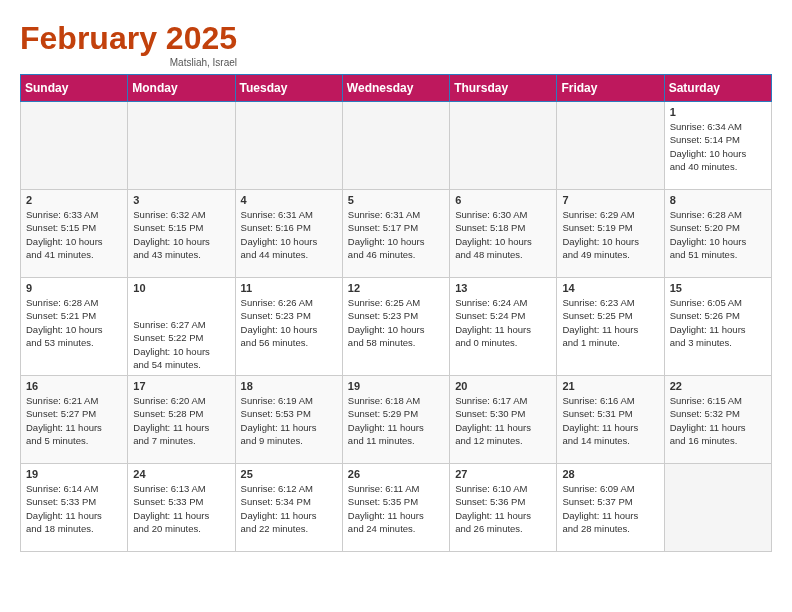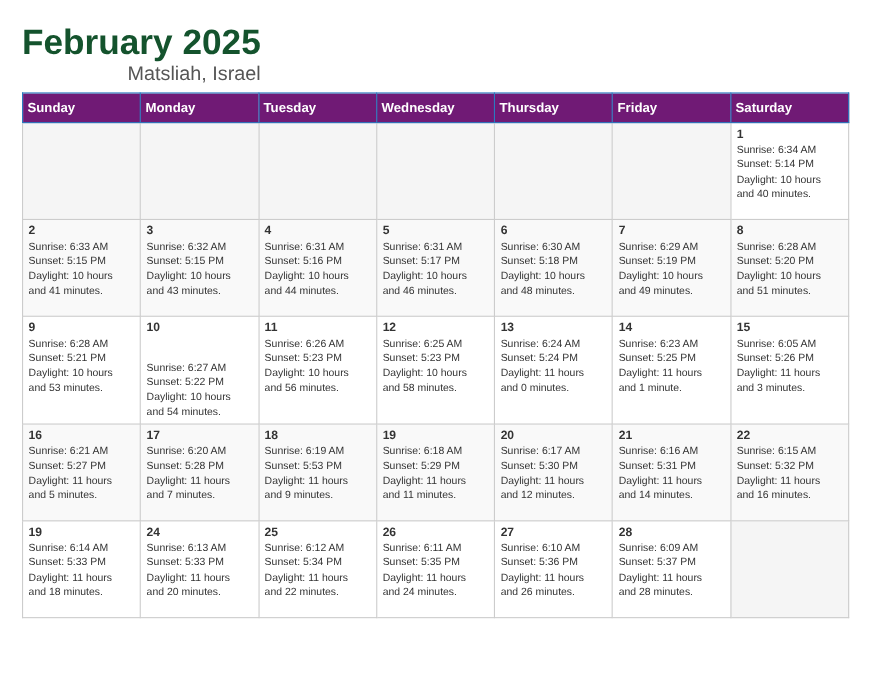--- a/index.html
+++ b/index.html
@@ -33,33 +33,33 @@
     .logo-icon {
       width: 28px;
       height: 28px;
     }
     .title-block {
       text-align: right;
     }
     .month-title {
       font-size: 32px;
       font-weight: bold;
-      color: #14532d;
+      color: #c2410c;
     }
     .location {
-      font-size: 18px;
+      font-size: 10px;
       color: #555;
     }
     table {
       width: 100%;
       border-collapse: collapse;
       table-layout: fixed;
     }
     th {
-      background-color: #701a75;
+      background-color: #be185d;
       color: #fff;
       font-size: 12px;
       font-weight: bold;
       padding: 6px 4px;
       text-align: left;
       border: 1px solid #2b7abf;
     }
     td {
       border: 1px solid #ccc;
       vertical-align: top;

